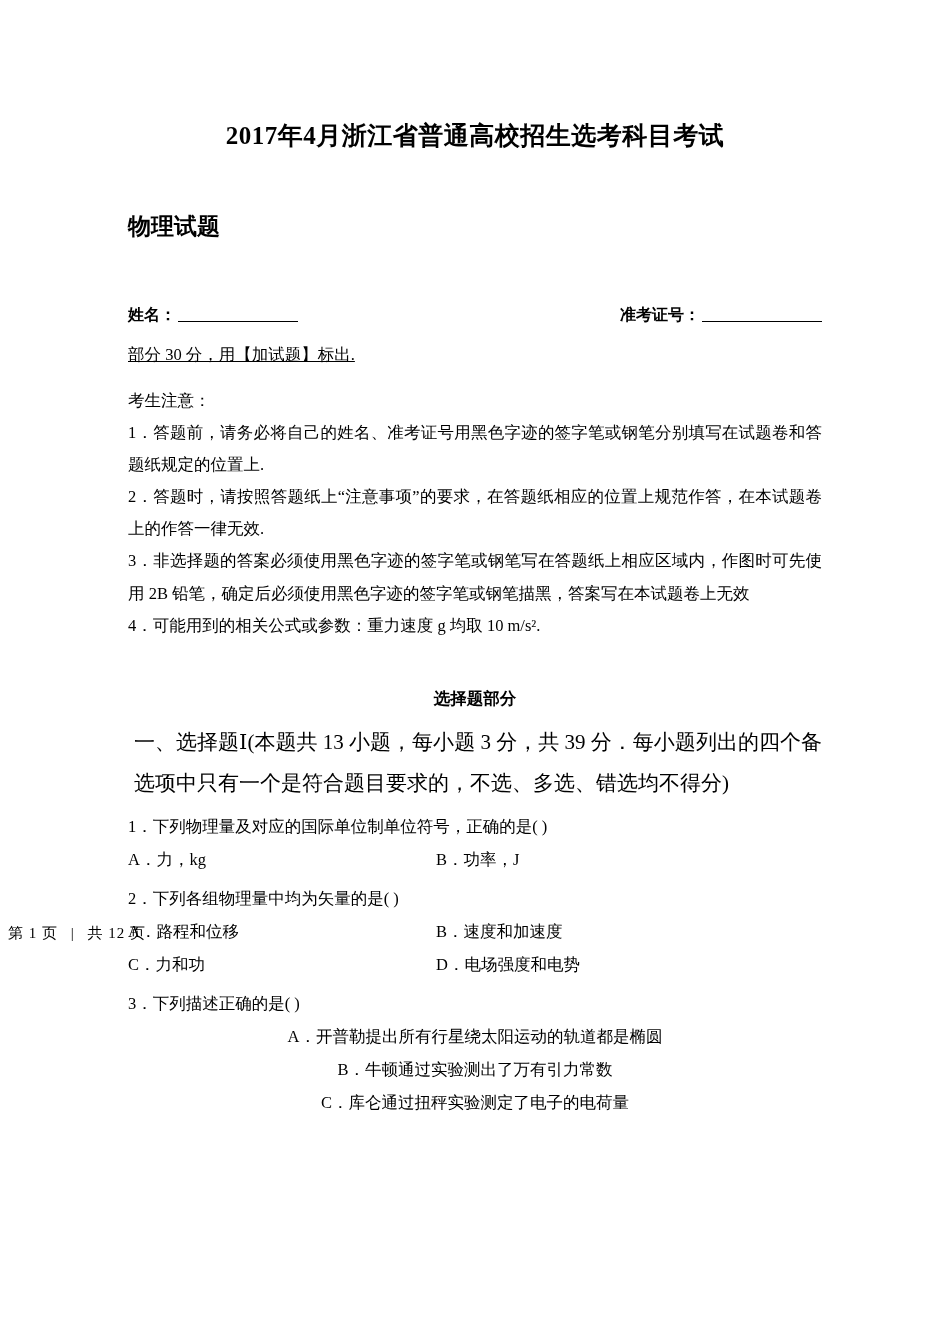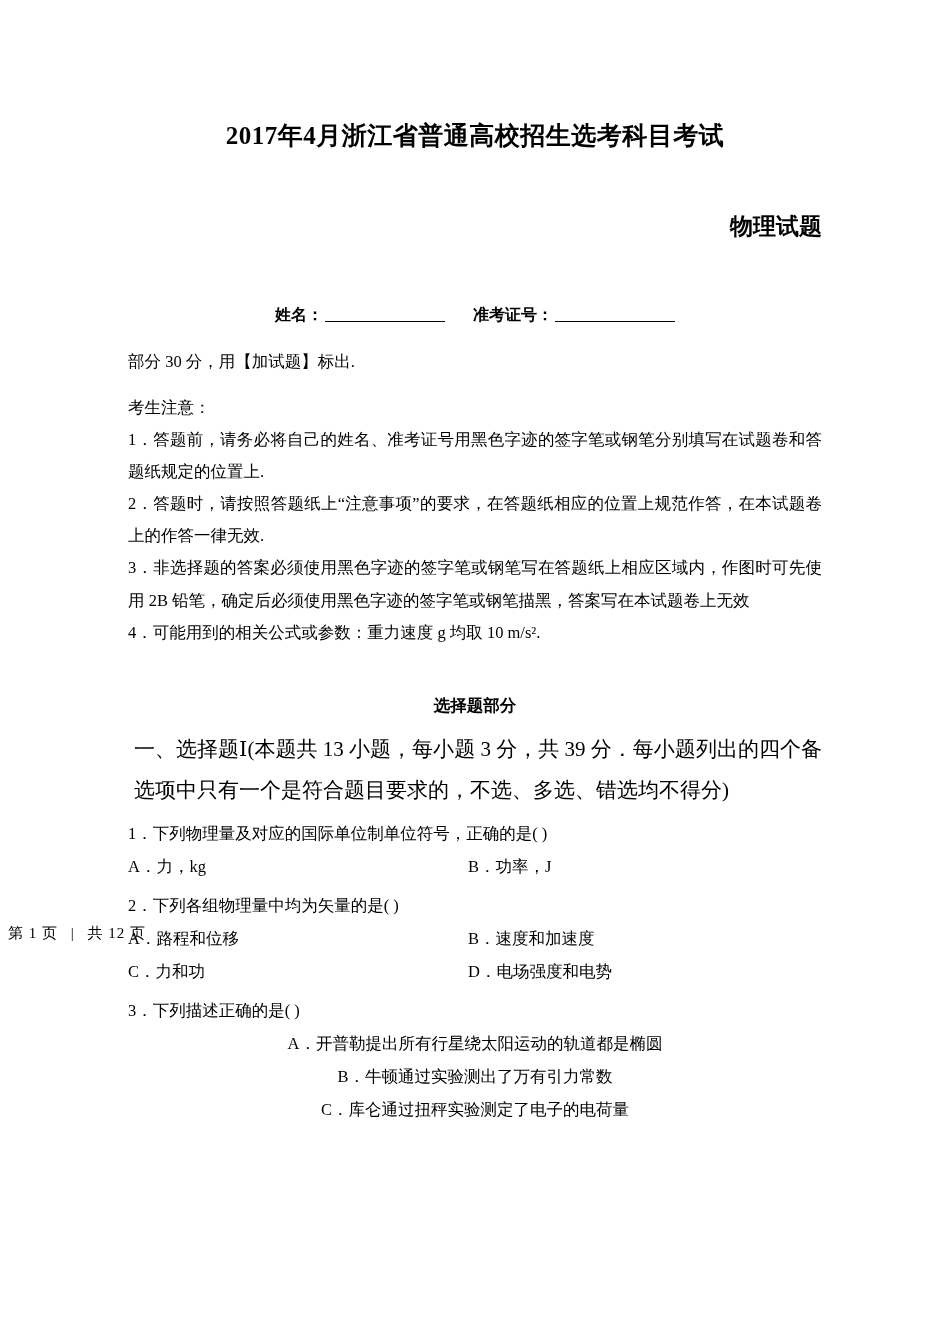--- a/index.html
+++ b/index.html
@@ -24,51 +24,51 @@
   }
   .title-main {
     text-align: center;
     font-size: 25px;
     font-weight: bold;
     letter-spacing: 0.5px;
     margin: 0 0 0 0;
     line-height: 1.4;
   }
   .title-sub {
-    text-align: right;
+    text-align: left;
     font-size: 23px;
     font-weight: bold;
     margin: 58px 0 0 0;
     line-height: 1.4;
   }
   .idline {
     margin: 62px 0 0 0;
     font-size: 16px;
     display: flex;
-    justify-content: center;
+    justify-content: space-between;
     gap: 28px;
     font-weight: bold;
   }
   .idline .field {
     white-space: nowrap;
   }
   .idline .blank {
     display: inline-block;
     width: 120px;
     border-bottom: 1px solid #000;
     vertical-align: -2px;
     margin-left: 2px;
   }
   .para {
     font-size: 16.5px;
     line-height: 1.95;
     margin: 10px 0 0 0;
     text-align: justify;
   }
-  .para.tight { margin-top: 20px; }
+  .para.tight { margin-top: 13px; text-decoration: underline; }
   .notice-head {
     font-size: 16.5px;
     font-weight: normal;
     margin: 14px 0 0 0;
     line-height: 1.9;
   }
   .item {
     font-size: 16.5px;
     line-height: 1.95;
     margin: 0;
@@ -89,24 +89,23 @@
   .q {
     font-size: 16.5px;
     line-height: 2.0;
     margin: 6px 0 0 0;
   }
   .opts {
     display: flex;
     font-size: 16.5px;
     line-height: 2.0;
     margin: 0;
-    gap: 40px;
   }
   .opts .o1 { width: 300px; flex: 0 0 300px; }
-  .opts .o2 { flex: 1; }
+  .opts .o2 { flex: 1; margin-left: 8px; }
   .optline {
     font-size: 16.5px;
     line-height: 2.0;
     margin: 0;
     text-align: center;
   }
   .footer {
     position: absolute;
     left: 8px;
     right: 0;

